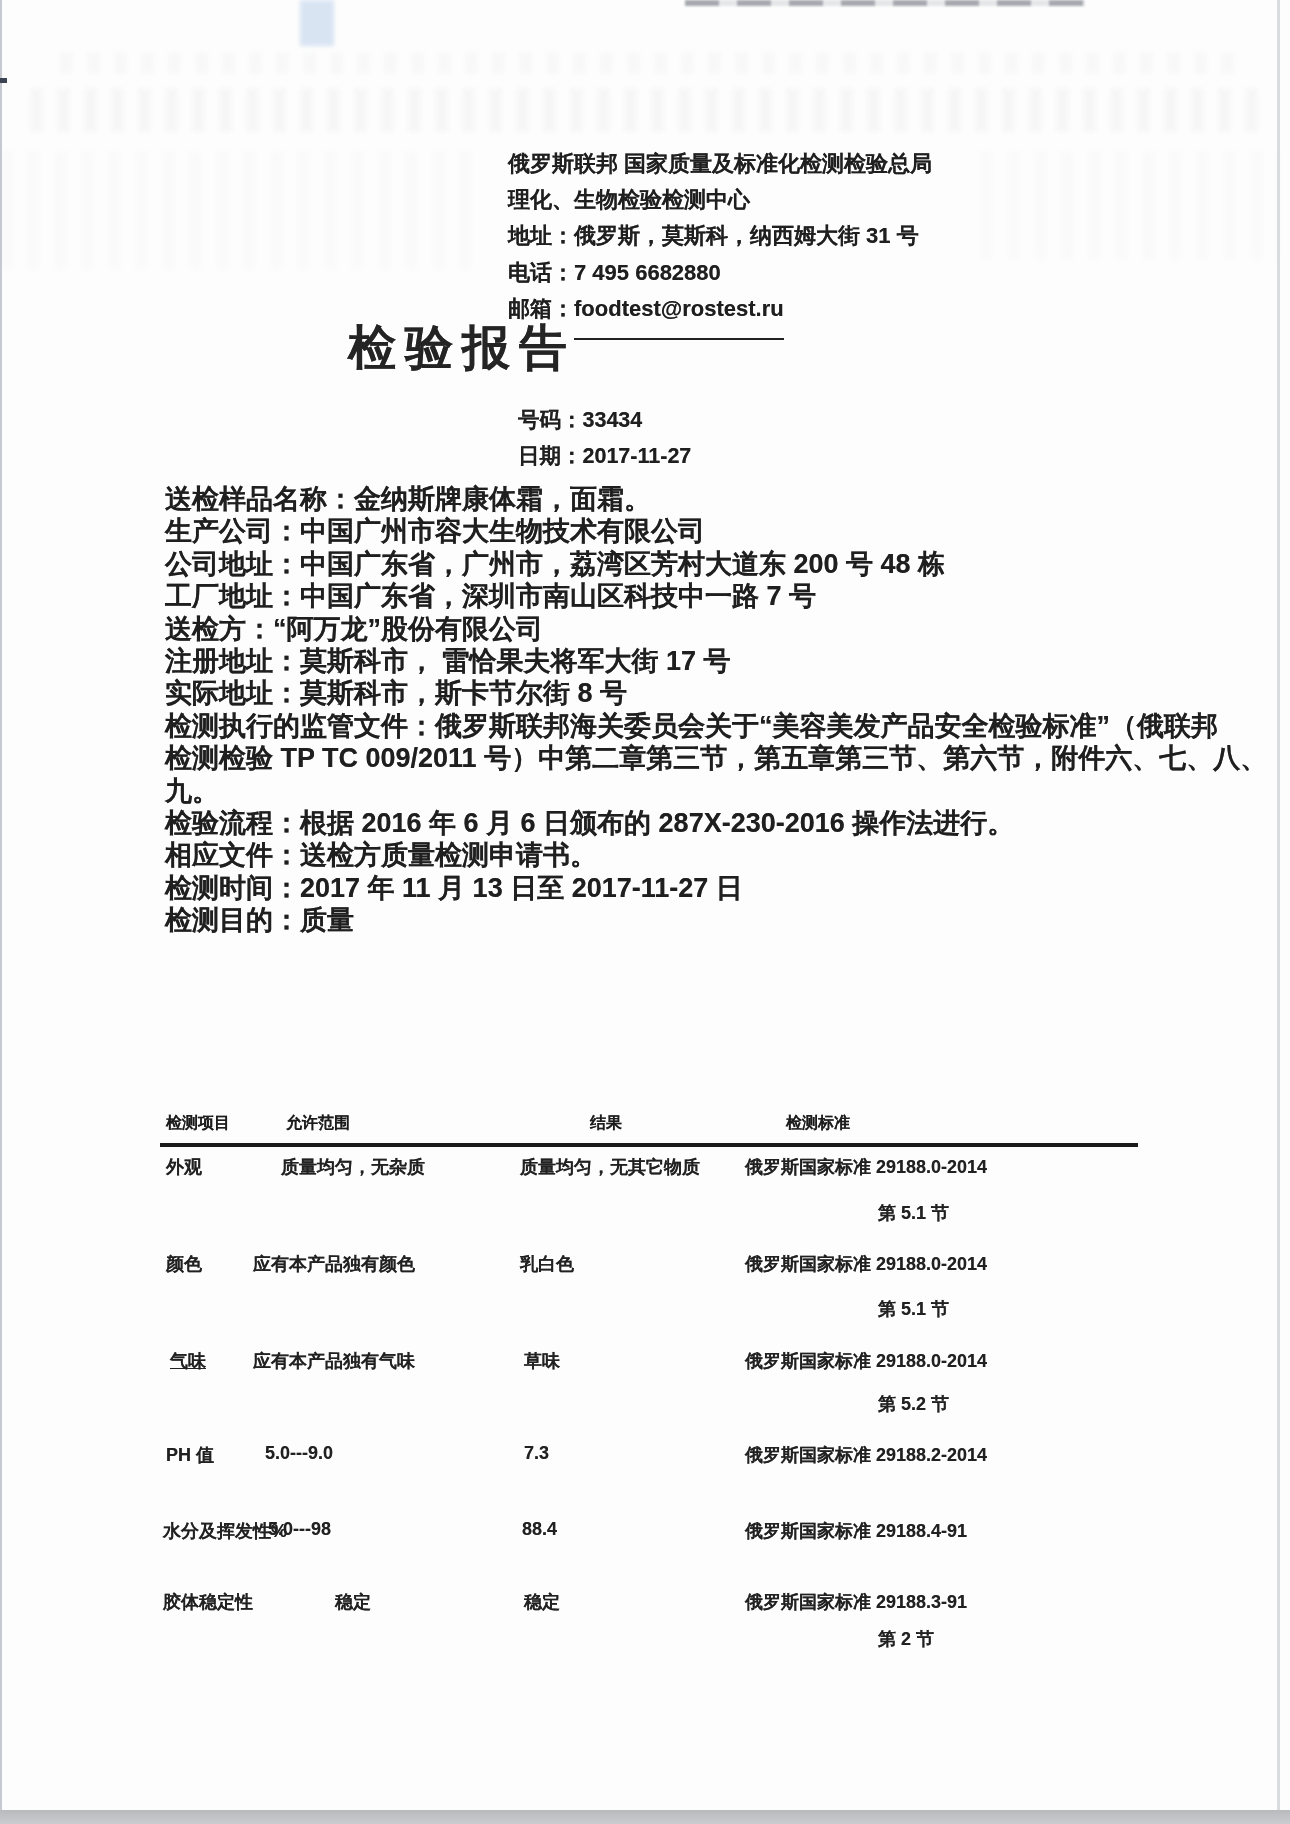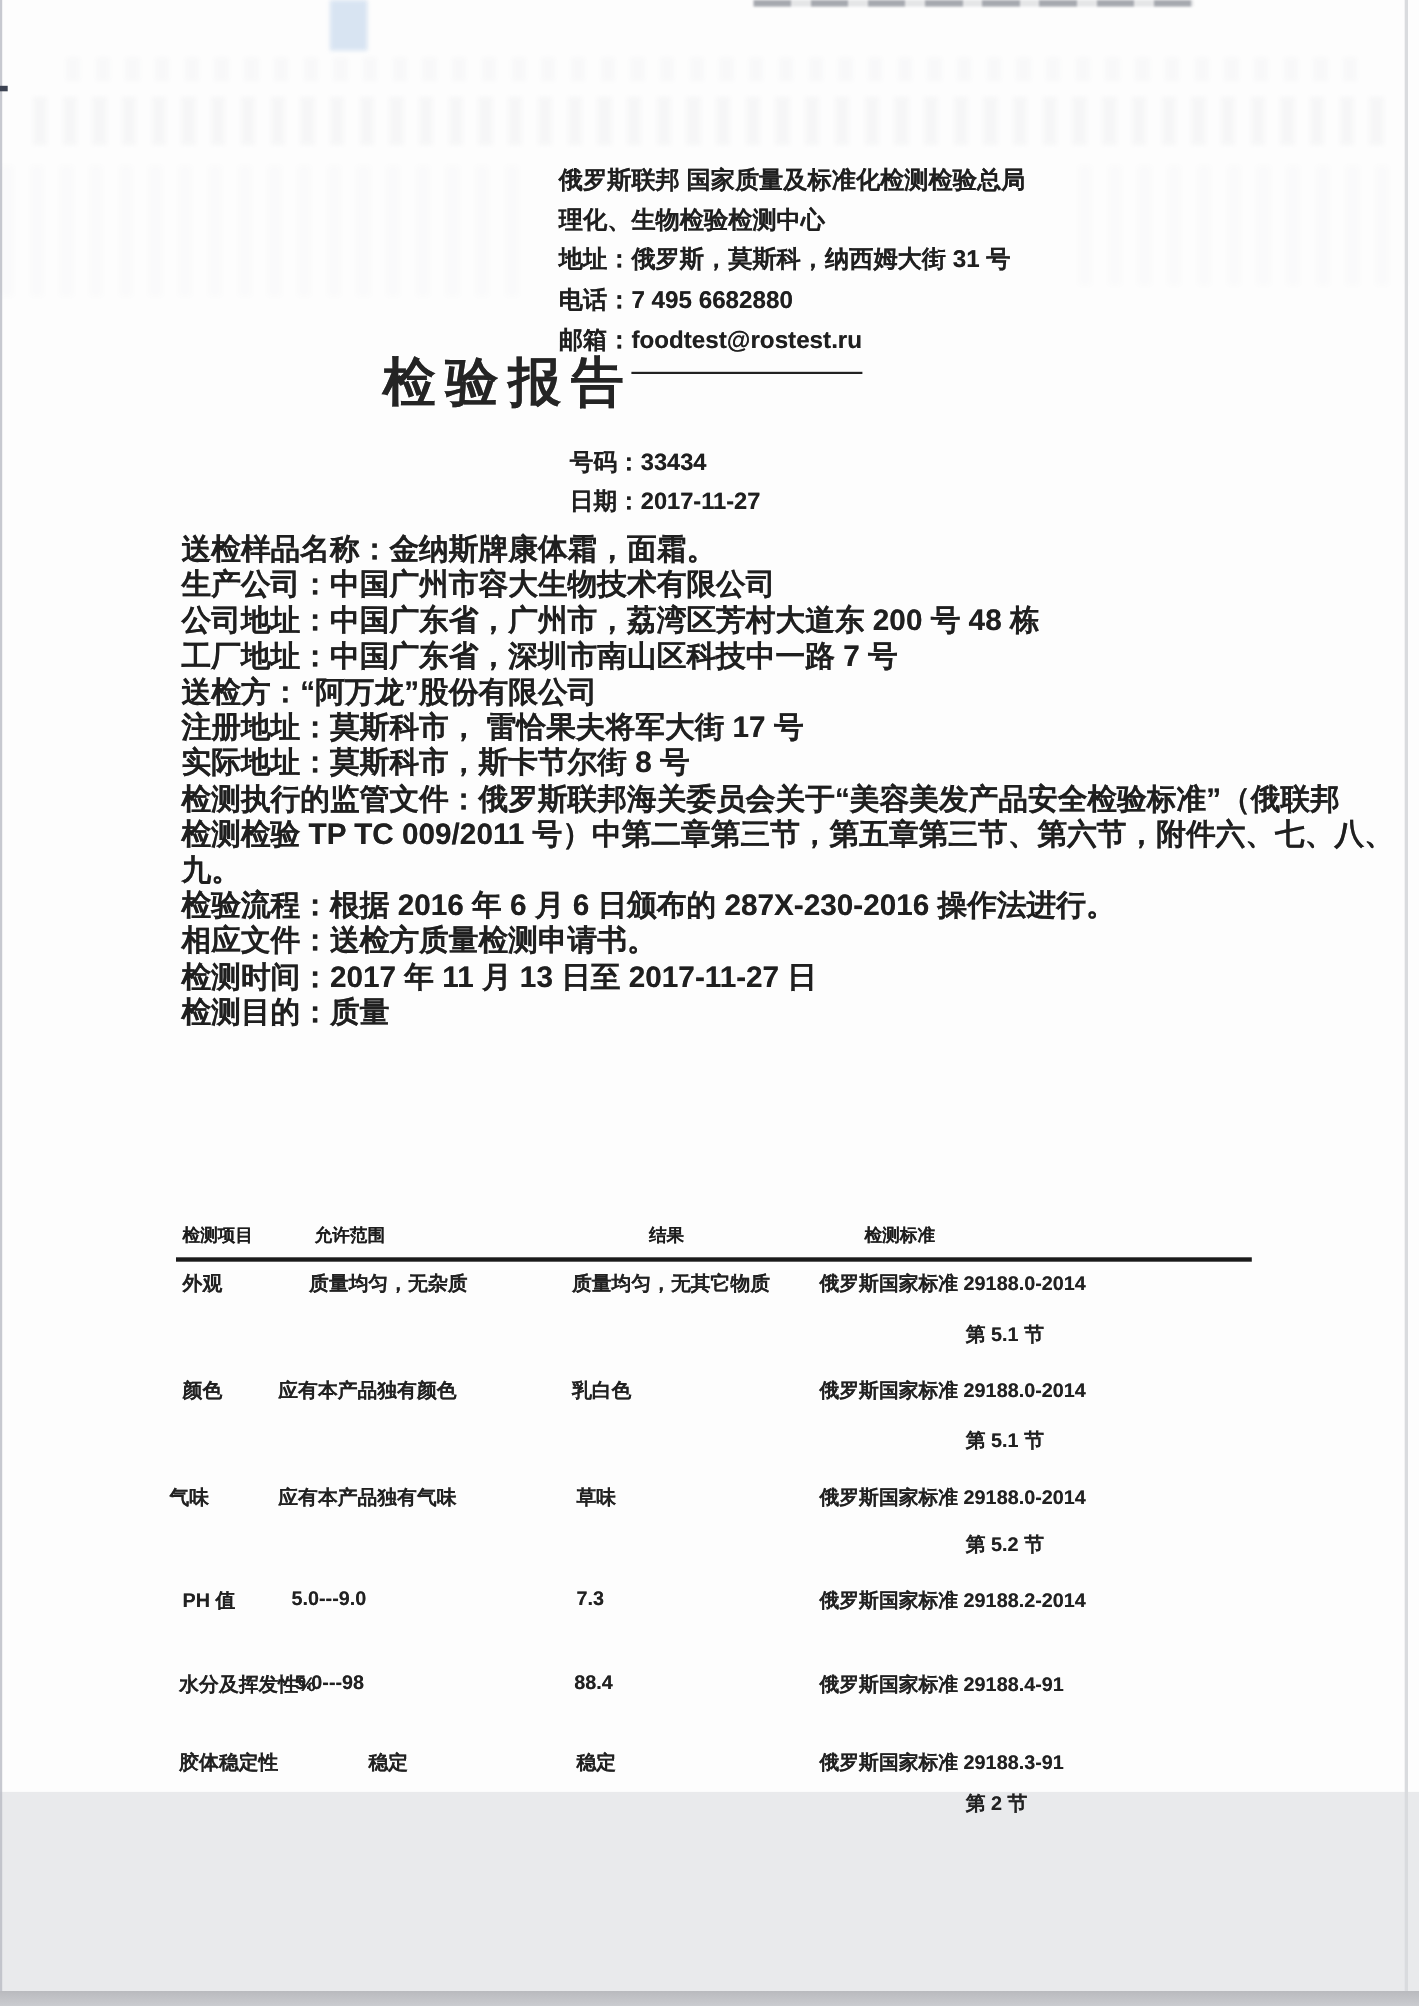--- a/index.html
+++ b/index.html
@@ -4,21 +4,21 @@
 <style>
   html,body{margin:0;padding:0;}
   body{
     width:1290px;height:1824px;
     background:#e9eaec;
     font-family:"Liberation Sans",sans-serif;
     overflow:hidden;
   }
   .page{
     position:absolute;left:0;top:0;
-    width:1290px;height:1629px;
+    width:1290px;height:1824px;
     background:#fdfdfd;
   }
   
   .edge-left{position:absolute;left:0;top:0;width:2px;height:1824px;background:#b9bcc4;opacity:.8;}
   .edge-left-dash{position:absolute;left:0;top:78px;width:7px;height:5px;background:#3c4352;}
   .edge-right{position:absolute;left:1277px;top:0;width:3px;height:1824px;background:#d9dbde;}
   .edge-bottom{position:absolute;left:0;top:1810px;width:1290px;height:14px;background:linear-gradient(#b9babe,#cbccd0);}
   .ghost{position:absolute;filter:blur(2px);pointer-events:none;}
   .ghost-rows{background:repeating-linear-gradient(90deg,rgba(125,130,146,.20) 0 13px,transparent 13px 27px);}
   .ghost-blue{background:rgba(186,208,234,.55);}
@@ -107,21 +107,21 @@
 
   <div>
     <span class="cell" style="left:166px;top:1252px;">颜色</span>
     <span class="cell" style="left:253px;top:1252px;">应有本产品独有颜色</span>
     <span class="cell" style="left:520px;top:1252px;font-family:Liberation Serif, serif;">乳白色</span>
     <span class="cell" style="left:745px;top:1252px;">俄罗斯国家标准 29188.0-2014</span>
     <span class="cell" style="left:878px;top:1297px;">第 5.1 节</span>
   </div>
 
   <div>
-    <span class="cell" style="left:154px;top:1349px;">气味</span>
+    <span class="cell" style="left:170px;top:1349px;text-decoration:underline;">气味</span>
     <span class="cell" style="left:253px;top:1349px;">应有本产品独有气味</span>
     <span class="cell" style="left:524px;top:1349px;">草味</span>
     <span class="cell" style="left:745px;top:1349px;">俄罗斯国家标准 29188.0-2014</span>
     <span class="cell" style="left:878px;top:1392px;">第 5.2 节</span>
   </div>
 
   <div>
     <span class="cell" style="left:166px;top:1443px;">PH 值</span>
     <span class="cell" style="left:265px;top:1443px;">5.0---9.0</span>
     <span class="cell" style="left:524px;top:1443px;">7.3</span>

